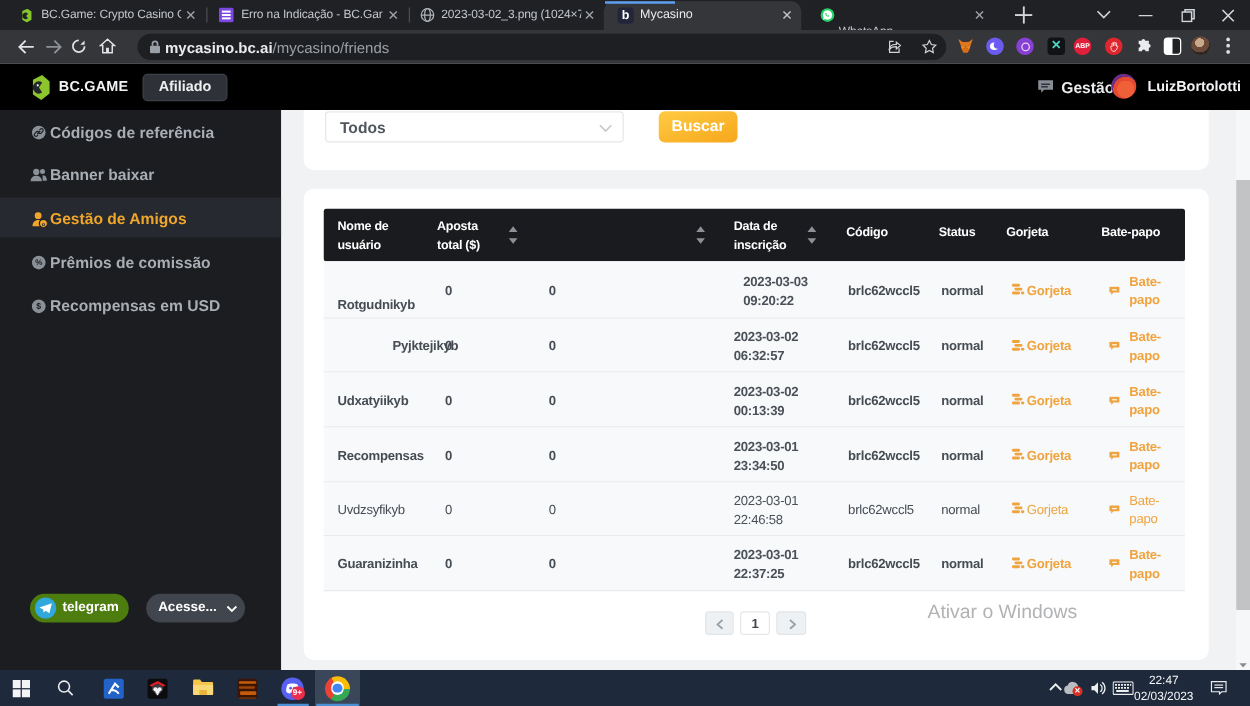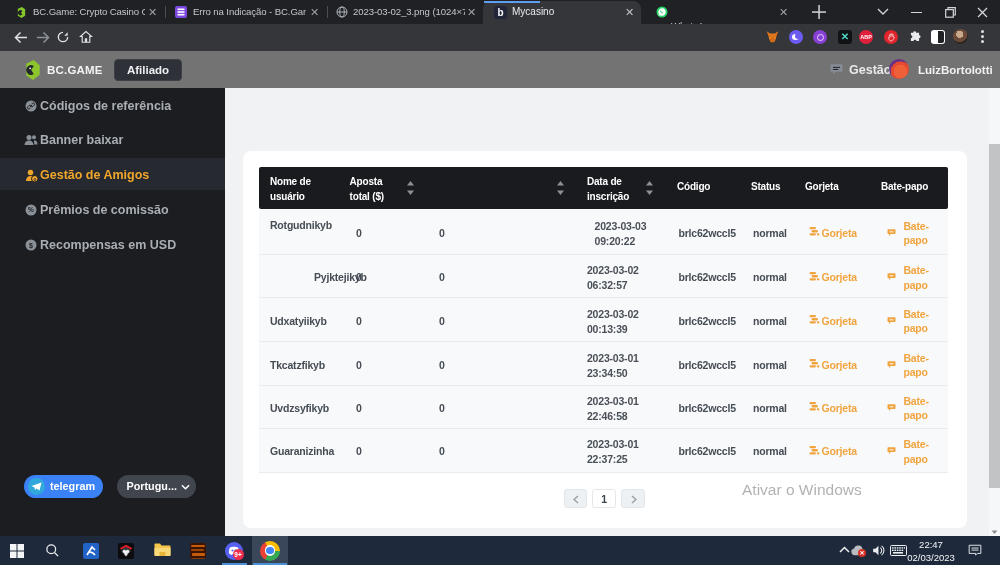--- a/index.html
+++ b/index.html
@@ -89,20 +89,34 @@
       <path d="M1 6.5 H12 M7.5 1.5 L12.5 6.5 L7.5 11.5" stroke="#8d9298" stroke-width="1.5" fill="none"></path>
     </svg>
   <svg class="abs" style="left:56px;top:6px" width="14" height="14" viewBox="0 0 24 24">
       <path d="M12 4 a8 8 0 1 0 8 8" fill="none" stroke="#dee1e5" stroke-width="2.4"></path>
       <path d="M20 4 v6 h-6 z" fill="#dee1e5"></path>
     </svg>
   <svg class="abs" style="left:79px;top:6px" width="14" height="14" viewBox="0 0 24 24">
       <path d="M12 2.5 L2.5 11 h3 v10 h5.5 v-6 h2 v6 h5.5 V11 h3 z" fill="none" stroke="#dee1e5" stroke-width="2"></path>
     </svg>
 
+  <div class="abs" style="left:110px;top:3px;width:647px;height:21px;background:#1e1f23;border-radius:11px;">
+    <svg class="abs" style="left:9px;top:5px" width="10" height="11" viewBox="0 0 10 11">
+        <rect x="1" y="4.5" width="8" height="6" rx="1" fill="#9aa0a6"></rect>
+        <path d="M3 4.5 V3 a2 2 0 0 1 4 0 v1.5" fill="none" stroke="#9aa0a6" stroke-width="1.4"></path>
+      </svg>
+    <span class="abs b" style="left:22px;top:4px;font-size:12px;color:#e8eaed;">mycasino.bc.ai<span style="font-weight:normal;color:#9aa0a6;">/mycasino/friends</span></span>
+    <svg class="abs" style="left:599px;top:4px" width="14" height="13" viewBox="0 0 24 24">
+        <path d="M14 5 l6 5 -6 5 v-3.5 C8 11.5 5 13 3 17 3.5 11 7 8 14 8.2 z" fill="none" stroke="#cfd3d7" stroke-width="1.8"></path>
+        <path d="M10 4 H4 V20 H18 V14" fill="none" stroke="#cfd3d7" stroke-width="1.8"></path>
+      </svg>
+    <svg class="abs" style="left:627px;top:4px" width="13" height="13" viewBox="0 0 24 24">
+        <path d="M12 2.6 l2.9 5.9 6.5 .9 -4.7 4.6 1.1 6.5 L12 17.4 6.2 20.5 7.3 14 2.6 9.4 9.1 8.5 z" fill="none" stroke="#cfd3d7" stroke-width="1.8"></path>
+      </svg>
+  </div>
 
   <svg class="abs" style="left:765px;top:6px" width="15" height="14" viewBox="0 0 24 24">
       <path d="M22 2 L19 10 12 13 5 10 2 2 8 6 H16 Z" fill="#e2761b"></path>
       <path d="M12 13 L7 17 9 21 H15 L17 17 Z" fill="#d96c15"></path>
       <path d="M5 10 L7 17 12 13 Z" fill="#f6851b"></path>
       <path d="M19 10 L17 17 12 13 Z" fill="#f6851b"></path>
     </svg>
   <div class="abs" style="left:789px;top:6px;width:14px;height:14px;border-radius:50%;background:#6c5bf0;">
       <div class="abs" style="left:3px;top:4px;width:7px;height:6px;border-radius:50%;background:#fff;"></div>
       <div class="abs" style="left:6px;top:3px;width:6px;height:6px;border-radius:50%;background:#6c5bf0;"></div>
@@ -124,21 +138,21 @@
       <div class="abs" style="left:7px;top:1px;width:6px;height:12px;background:#202124;border-radius:0 2px 2px 0;"></div>
     </div>
   <div class="abs" style="left:953px;top:5px;width:15px;height:15px;border-radius:50%;background:radial-gradient(circle at 45% 35%, #c8a98a 0 28%, #6b4a3a 29% 60%, #2e2620 61%);"></div>
   <div class="abs" style="left:981px;top:6px;width:3px;height:14px;">
       <div style="width:3px;height:3px;border-radius:50%;background:#dee1e5;margin-bottom:2px;"></div>
       <div style="width:3px;height:3px;border-radius:50%;background:#dee1e5;margin-bottom:2px;"></div>
       <div style="width:3px;height:3px;border-radius:50%;background:#dee1e5;"></div>
     </div>
 </div>
 
-<div class="abs" id="siteheader" style="left:0;top:51px;width:1000px;height:37px;background:#737373;">
+<div class="abs" id="siteheader" style="left:0;top:51px;width:1000px;height:37px;background:#000000;">
   <svg class="abs" style="left:24px;top:9px" width="18" height="20" viewBox="0 0 24 27">
       <path d="M3 5 L13 0 L21 7 V20 L12 27 L3 21 Z" fill="#8cc62c"></path>
       <path d="M13 8 a6.5 6.5 0 1 0 0 11 L9.5 13.5 Z" fill="#23262b"></path>
       <circle cx="8.2" cy="11.2" r="1.2" fill="#fff"></circle>
     </svg>
   <span class="abs b" style="left:47px;top:13px;font-size:11.5px;color:#f2f3f5;letter-spacing:.2px;">BC.GAME</span>
   <div class="abs b" style="left:114px;top:8px;width:68px;height:22px;background:#2e3137;border:1px solid #3c4047;border-radius:4px;color:#eef0f2;font-size:11.5px;text-align:center;line-height:20px;">Afiliado</div>
   <svg class="abs" style="left:829px;top:12px" width="15" height="13" viewBox="0 0 24 22">
       <path d="M2 2 h20 v13 h-12 l-4 4 v-4 h-4 z" fill="#878d95"></path>
       <rect x="6" y="6.5" width="12" height="1.8" fill="#25272c"></rect>
@@ -179,38 +193,47 @@
       <text x="12" y="16.5" font-size="13" text-anchor="middle" fill="#1b1d21" font-weight="bold" font-family="Liberation Sans">%</text>
     </svg>
   <span class="abs" style="left:40px;top:115px;">Prêmios de comissão</span>
 
   <svg class="abs" style="left:25px;top:151px" width="12" height="12" viewBox="0 0 24 24">
       <circle cx="12" cy="12" r="11" fill="#8a9097"></circle>
       <text x="12" y="17" font-size="14" text-anchor="middle" fill="#1b1d21" font-weight="bold" font-family="Liberation Sans">$</text>
     </svg>
   <span class="abs" style="left:40px;top:150px;">Recompensas em USD</span>
 
-  <div class="abs" style="left:24px;top:386.5px;width:79px;height:23px;background:#3b82f6;border-radius:12px;">
+  <div class="abs" style="left:24px;top:386.5px;width:79px;height:23px;background:#4d7c0f;border-radius:12px;">
     <div class="abs" style="left:4px;top:3px;width:17px;height:17px;border-radius:50%;background:#31a8dc;">
         <svg style="margin:4px 0 0 3px" width="11" height="9" viewBox="0 0 22 18">
           <path d="M1 8 L21 1 L17 17 L11 13 L8 16 L7 11 Z" fill="#fff"></path>
         </svg>
       </div>
     <span class="abs" style="left:26px;top:5.5px;color:#fff;font-size:10.8px;">telegram</span>
   </div>
   <div class="abs" style="left:116.5px;top:386.5px;width:79px;height:23px;background:#41464e;border-radius:12px;">
-    <span class="abs" style="left:10px;top:5.5px;color:#fff;font-size:10.8px;">Portugu...</span>
+    <span class="abs" style="left:10px;top:5.5px;color:#fff;font-size:10.8px;">Acesse...</span>
     <svg class="abs" style="left:64px;top:9px" width="9" height="6" viewBox="0 0 10 6">
         <path d="M1 1 L5 5 L9 1" stroke="#fff" stroke-width="1.6" fill="none"></path>
       </svg>
   </div>
 </div>
 
 <div class="abs" id="content" style="left:225px;top:88px;width:775px;height:448px;background:#f1f2f4;">
 
+  <div class="abs" style="left:17.6px;top:0;width:724.4px;height:47.7px;background:#fff;border-radius:0 0 8px 8px;">
+    <div class="abs" style="left:17.4px;top:0.5px;width:239px;height:25px;border:1px solid #e5e8ea;border-radius:3px;background:#fff;">
+      <span class="abs b" style="left:11px;top:5.5px;font-size:12.5px;color:#4f565e;">Todos</span>
+      <svg class="abs" style="left:218px;top:9.5px" width="11" height="7" viewBox="0 0 12 7">
+          <path d="M1 1 L6 6 L11 1" stroke="#c3c9ce" stroke-width="1.5" fill="none"></path>
+        </svg>
+    </div>
+    <div class="abs b" style="left:284.4px;top:1px;width:63px;height:24.5px;background:linear-gradient(160deg,#ffcb43,#f6a71c);border-radius:5px;color:#fff;font-size:12.5px;text-align:center;line-height:24px;">Buscar</div>
+  </div>
 
   <div class="abs" style="left:17.6px;top:63.3px;width:724.4px;height:377px;background:#fff;border-radius:8px;">
 
     <div class="abs" style="left:16px;top:15.7px;width:689px;height:42.5px;background:#1a1b1f;border-radius:2px;color:#fff;font-size:10px;letter-spacing:-0.2px;font-weight:bold;">
       <span class="abs" style="left:11.4px;top:7px;line-height:15px;">Nome de<br>usuário</span>
       <span class="abs" style="left:91px;top:7px;line-height:15px;">Aposta<br>total ($)</span>
       <svg class="abs" style="left:147px;top:13px" width="9" height="16" viewBox="0 0 9 16">
           <path d="M4.5 1 L8 5.5 H1 Z" fill="#8d9196"></path>
           <path d="M4.5 15 L1 10.5 H8 Z" fill="#8d9196"></path>
         </svg>
@@ -223,21 +246,21 @@
           <path d="M4.5 1 L8 5.5 H1 Z" fill="#8d9196"></path>
           <path d="M4.5 15 L1 10.5 H8 Z" fill="#8d9196"></path>
         </svg>
       <span class="abs" style="left:418.4px;top:14.5px;">Código</span>
       <span class="abs" style="left:492.4px;top:14.5px;">Status</span>
       <span class="abs" style="left:546.4px;top:14.5px;">Gorjeta</span>
       <span class="abs" style="left:622.4px;top:14.5px;">Bate-papo</span>
     </div>
     <div id="rows" class="abs" style="left:16px;top:58.2px;width:689px;">
         <div class="abs" style="left:0;top:0px;width:689px;height:45.9px;background:#f8f9fa;border-bottom:1px solid #e9ebed;font-size:10.5px;letter-spacing:-0.2px;font-weight:bold;color:#454c54;">
-    <span class="abs" style="left:11.4px;top:10px;">Rotgudnikyb</span>
+    <span class="abs" style="left:11.4px;top:29px;">Rotgudnikyb</span>
     <span class="abs" style="left:97.4px;top:17.45px;">0</span>
     <span class="abs" style="left:180.4px;top:17.45px;">0</span>
     <span class="abs" style="left:336px;top:9.45px;line-height:15px;color:#4a5058;">2023-03-03<br>09:20:22</span>
     <span class="abs" style="left:419.9px;top:17.45px;">brlc62wccl5</span>
     <span class="abs" style="left:494.4px;top:17.45px;">normal</span>
     <svg class="abs" style="left:550px;top:16.95px" width="11" height="11" viewBox="0 0 22 22">
             <g fill="#f0a43f">
               <rect x="1" y="2" width="13" height="4.6" rx="2.3"></rect>
               <rect x="5" y="8.2" width="13" height="4.6" rx="2.3"></rect>
               <rect x="1" y="14.4" width="13" height="4.6" rx="2.3"></rect>
@@ -289,42 +312,42 @@
             </g>
           </svg>
     <span class="abs" style="left:562.9px;top:16.5px;color:#f0a43f;">Gorjeta</span>
     <svg class="abs" style="left:628px;top:18.5px" width="9" height="8" viewBox="0 0 24 22">
             <path d="M3 1 h18 a2 2 0 0 1 2 2 v9 a2 2 0 0 1-2 2 h-11 l-5 5 v-5 h-2 a2 2 0 0 1-2-2 v-9 a2 2 0 0 1 2-2 z" fill="#f0a43f"></path>
             <rect x="7" y="6.5" width="10" height="2.6" fill="#fff"></rect>
           </svg>
     <span class="abs" style="left:644.9px;top:8.5px;line-height:14.5px;color:#f0a43f;">Bate-<br>papo</span>
   </div>
         <div class="abs" style="left:0;top:133px;width:689px;height:43.5px;background:#f8f9fa;border-bottom:1px solid #e9ebed;font-size:10.5px;letter-spacing:-0.2px;font-weight:bold;color:#454c54;">
-    <span class="abs" style="left:11.4px;top:16.25px;">Tkcatzfikyb</span>
+    <span class="abs" style="left:11.4px;top:16.25px;">Recompensas</span>
     <span class="abs" style="left:97.4px;top:16.25px;">0</span>
     <span class="abs" style="left:180.4px;top:16.25px;">0</span>
     <span class="abs" style="left:328.4px;top:8.25px;line-height:15px;color:#4a5058;">2023-03-01<br>23:34:50</span>
     <span class="abs" style="left:419.9px;top:16.25px;">brlc62wccl5</span>
     <span class="abs" style="left:494.4px;top:16.25px;">normal</span>
     <svg class="abs" style="left:550px;top:15.75px" width="11" height="11" viewBox="0 0 22 22">
             <g fill="#f0a43f">
               <rect x="1" y="2" width="13" height="4.6" rx="2.3"></rect>
               <rect x="5" y="8.2" width="13" height="4.6" rx="2.3"></rect>
               <rect x="1" y="14.4" width="13" height="4.6" rx="2.3"></rect>
               <rect x="15.5" y="14.4" width="5.5" height="4.6" rx="2.3"></rect>
             </g>
           </svg>
     <span class="abs" style="left:562.9px;top:16.25px;color:#f0a43f;">Gorjeta</span>
     <svg class="abs" style="left:628px;top:18.25px" width="9" height="8" viewBox="0 0 24 22">
             <path d="M3 1 h18 a2 2 0 0 1 2 2 v9 a2 2 0 0 1-2 2 h-11 l-5 5 v-5 h-2 a2 2 0 0 1-2-2 v-9 a2 2 0 0 1 2-2 z" fill="#f0a43f"></path>
             <rect x="7" y="6.5" width="10" height="2.6" fill="#fff"></rect>
           </svg>
     <span class="abs" style="left:644.9px;top:8.25px;line-height:14.5px;color:#f0a43f;">Bate-<br>papo</span>
   </div>
-        <div class="abs" style="left:0;top:176.5px;width:689px;height:43.0px;background:#f8f9fa;border-bottom:1px solid #e9ebed;font-size:10.5px;letter-spacing:-0.2px;font-weight:bold;color:#454c54;">
+        <div class="abs" style="left:0;top:176.5px;width:689px;height:43.0px;background:#f8f9fa;border-bottom:1px solid #e9ebed;font-size:10.5px;letter-spacing:-0.2px;font-weight:normal;color:#454c54;">
     <span class="abs" style="left:11.4px;top:16.0px;">Uvdzsyfikyb</span>
     <span class="abs" style="left:97.4px;top:16.0px;">0</span>
     <span class="abs" style="left:180.4px;top:16.0px;">0</span>
     <span class="abs" style="left:328.4px;top:8.0px;line-height:15px;color:#4a5058;">2023-03-01<br>22:46:58</span>
     <span class="abs" style="left:419.9px;top:16.0px;">brlc62wccl5</span>
     <span class="abs" style="left:494.4px;top:16.0px;">normal</span>
     <svg class="abs" style="left:550px;top:15.5px" width="11" height="11" viewBox="0 0 22 22">
             <g fill="#f0a43f">
               <rect x="1" y="2" width="13" height="4.6" rx="2.3"></rect>
               <rect x="5" y="8.2" width="13" height="4.6" rx="2.3"></rect>

